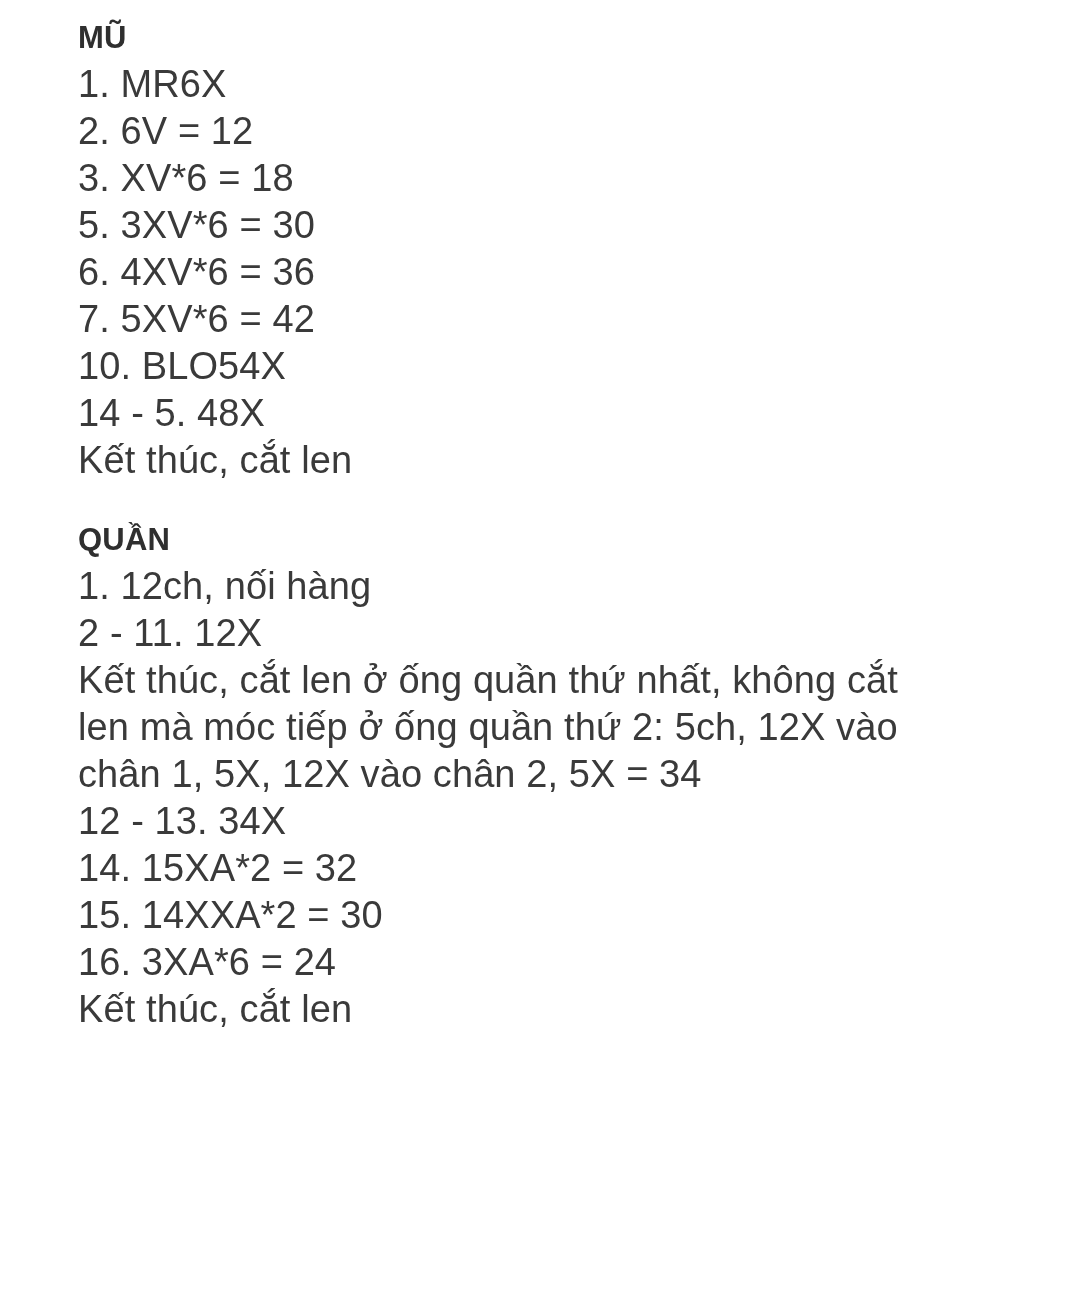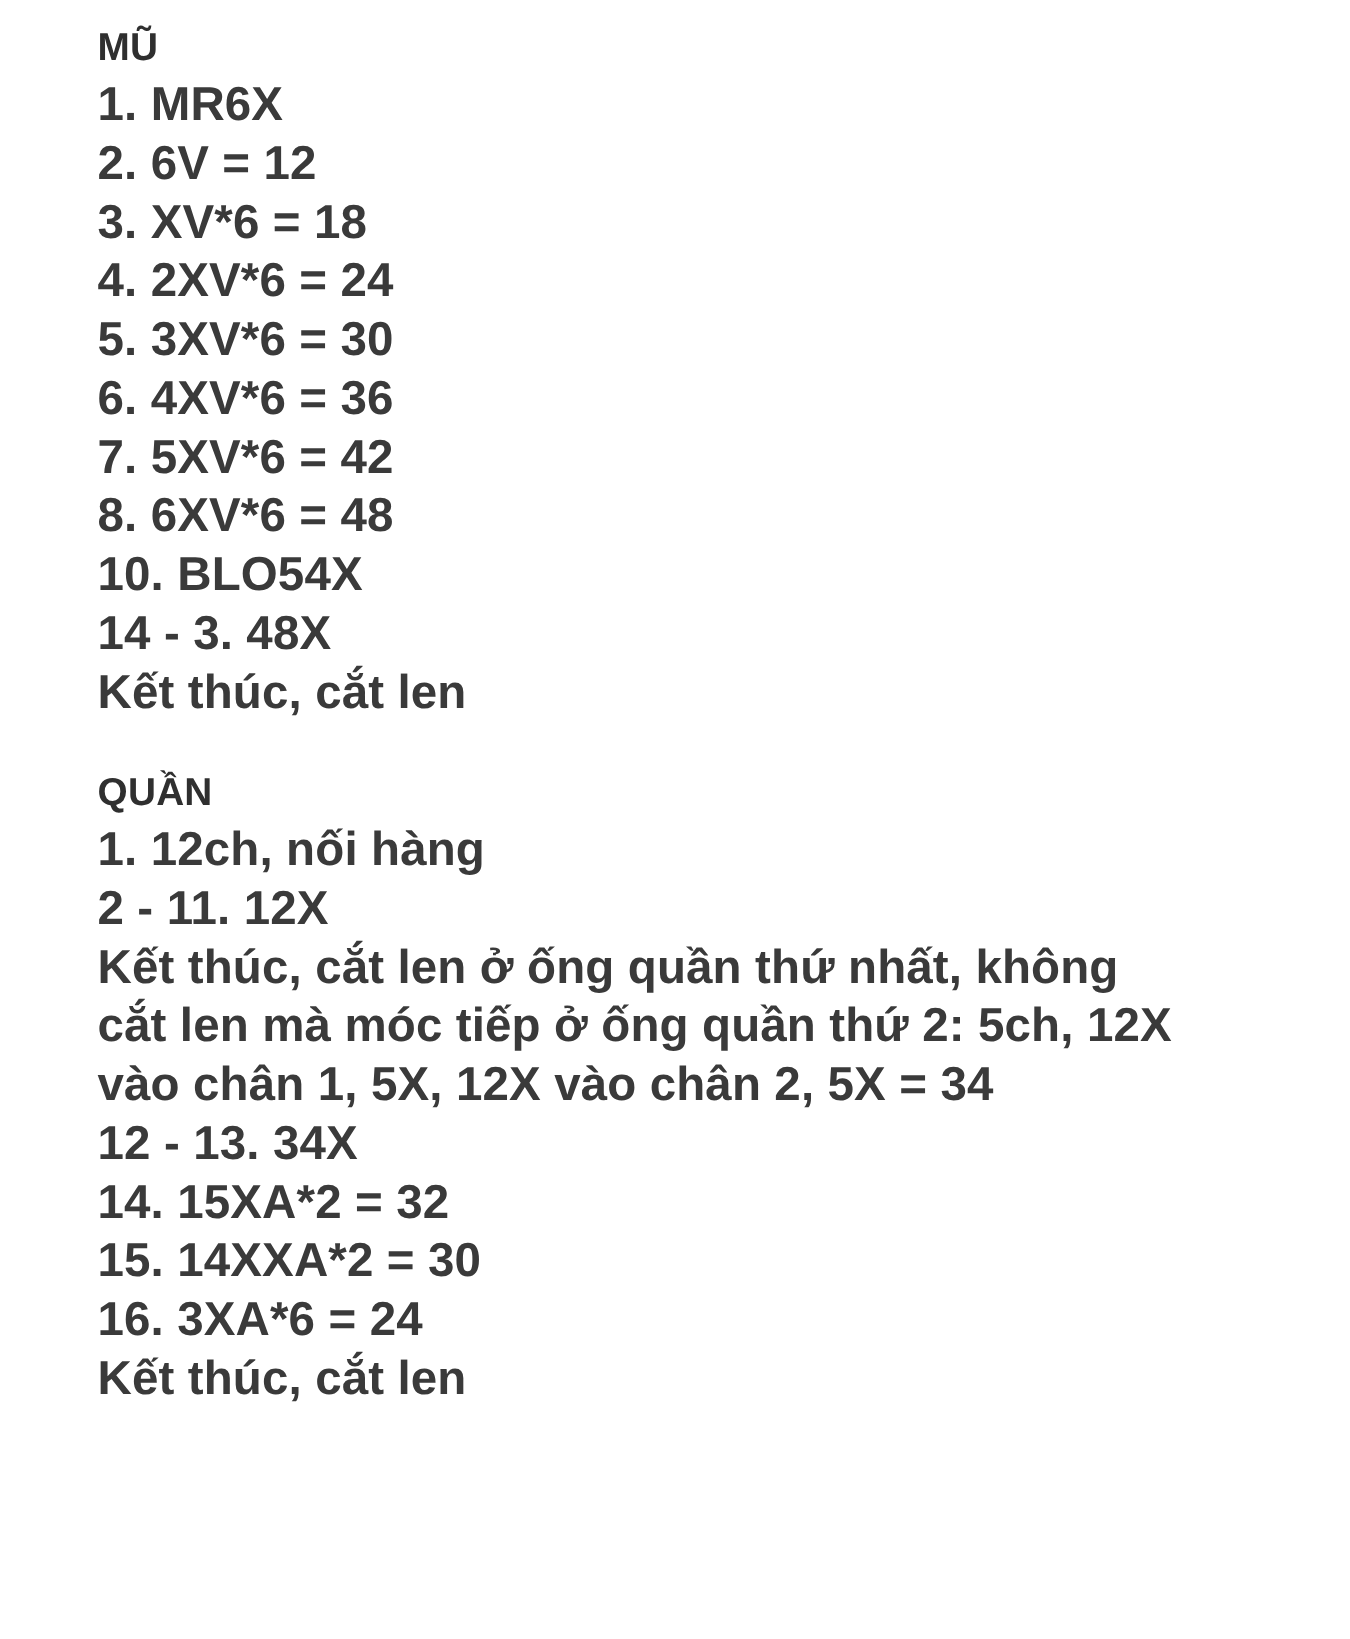--- a/index.html
+++ b/index.html
@@ -38,48 +38,46 @@
     margin: 0;
     white-space: pre;
   }
   .lines {
     margin: 0;
     padding: 0;
     list-style: none;
   }
   .line {
     font-size: 38px;
-    font-weight: bold;
+    font-weight: normal;
     line-height: 47px;
     color: #3a3a3a;
     margin: 0;
     letter-spacing: 0.1px;
   }
   .line.wrap {
     max-width: 868px;
   }
 </style>
 </head>
 <body>
 
 <div id="page">
 
   <section class="section">
     <h2 class="section-title">MŨ</h2>
     <div class="lines">
       <p class="line">1. MR6X</p>
       <p class="line">2. 6V = 12</p>
       <p class="line">3. XV*6 = 18</p>
-      <p class="line">4. 2XV*6 = 24</p>
       <p class="line">5. 3XV*6 = 30</p>
       <p class="line">6. 4XV*6 = 36</p>
       <p class="line">7. 5XV*6 = 42</p>
-      <p class="line">8. 6XV*6 = 48</p>
       <p class="line">10. BLO54X</p>
-      <p class="line">14 - 3. 48X</p>
+      <p class="line">14 - 5. 48X</p>
       <p class="line">Kết thúc, cắt len</p>
     </div>
   </section>
 
   <section class="section">
     <h2 class="section-title">QUẦN</h2>
     <div class="lines">
       <p class="line">1. 12ch, nối hàng</p>
       <p class="line">2 - 11. 12X</p>
       <p class="line wrap">Kết thúc, cắt len ở ống quần thứ nhất, không cắt len mà móc tiếp ở ống quần thứ 2: 5ch, 12X vào chân 1, 5X, 12X vào chân 2, 5X = 34</p>

